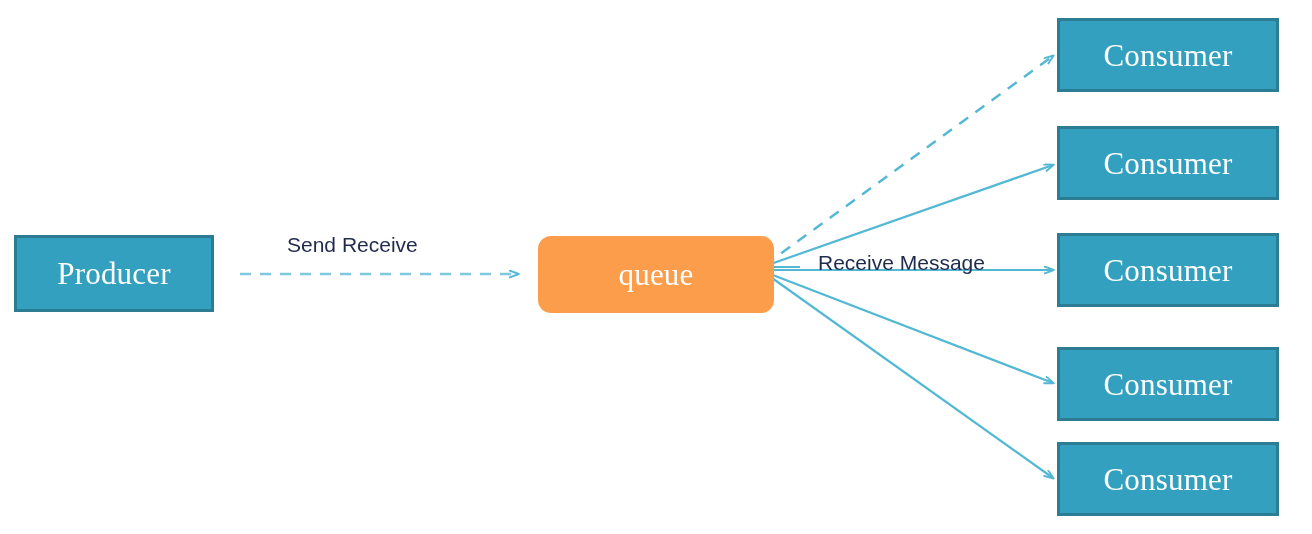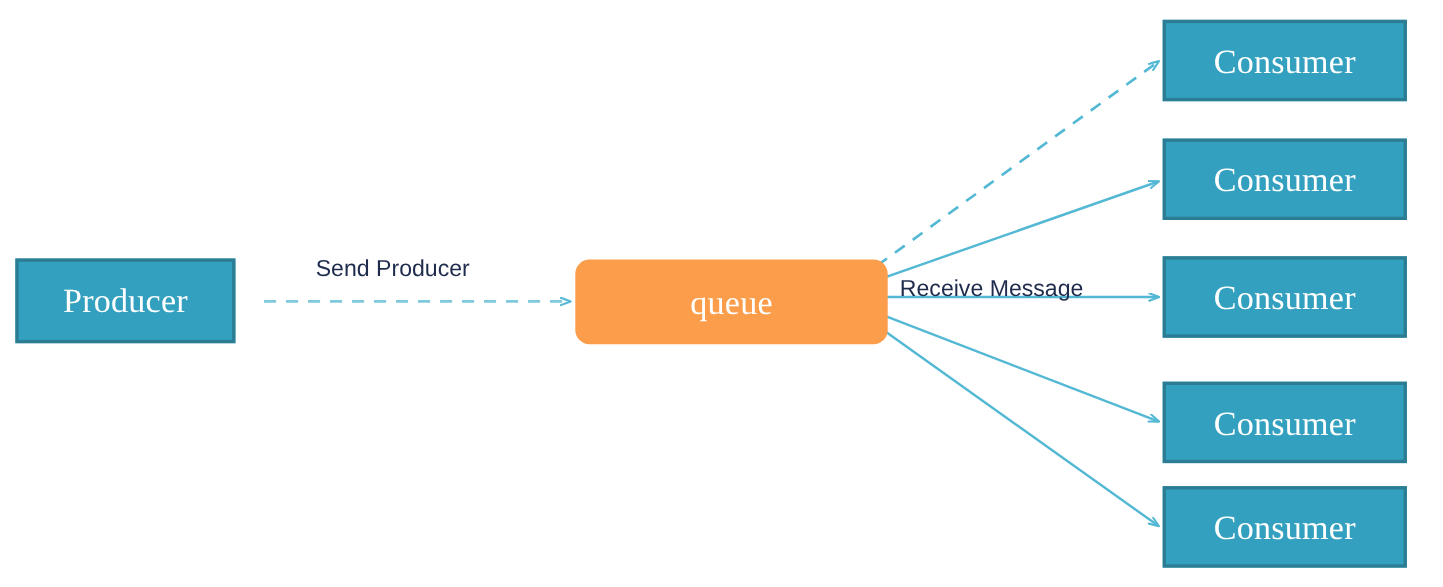--- a/index.html
+++ b/index.html
@@ -83,21 +83,21 @@
 
     <line class="edge" stroke="#53b8d4" stroke-width="2.2" marker-end="url(#arrowhead)" x1="765" y1="273" x2="1053" y2="478"></line>
 
     <line class="edge" stroke="#53b8d4" stroke-width="2.2" marker-end="url(#arrowhead)" x1="800" y1="267" x2="761" y2="267"></line>
   </svg>
 
   <div class="node node-box" style="left:14px; top:235px; width:200px; height:77px;">
     <span>Producer</span>
   </div>
 
-  <div class="node node-rounded" style="left:523px; top:236px; width:284px; height:77px;">
+  <div class="node node-rounded" style="left:538px; top:236px; width:236px; height:77px;">
     <span>queue</span>
   </div>
 
   <div class="node node-box" style="left:1057px; top:18px; width:222px; height:74px;">
     <span>Consumer</span>
   </div>
 
   <div class="node node-box" style="left:1057px; top:126px; width:222px; height:74px;">
     <span>Consumer</span>
   </div>
@@ -107,17 +107,17 @@
   </div>
 
   <div class="node node-box" style="left:1057px; top:347px; width:222px; height:74px;">
     <span>Consumer</span>
   </div>
 
   <div class="node node-box" style="left:1057px; top:442px; width:222px; height:74px;">
     <span>Consumer</span>
   </div>
 
-  <div class="edge-label" style="left:287px; top:234px;">Send Producer</div>
+  <div class="edge-label" style="left:287px; top:234px;">Send Receive</div>
 
   <div class="edge-label" style="left:818px; top:252px;">Receive Message</div>
 
 </div>
 
 </body></html>

